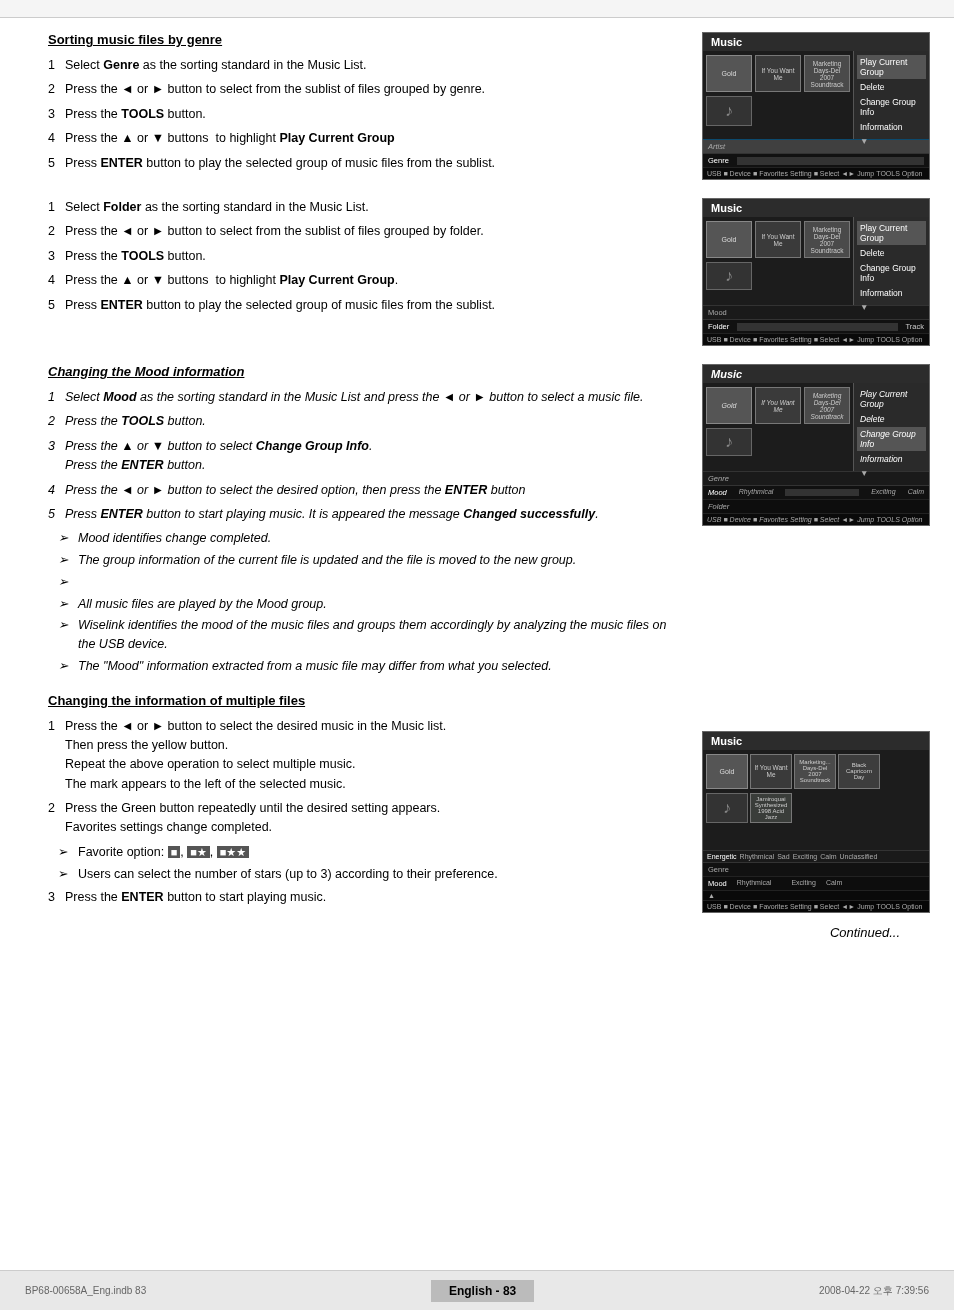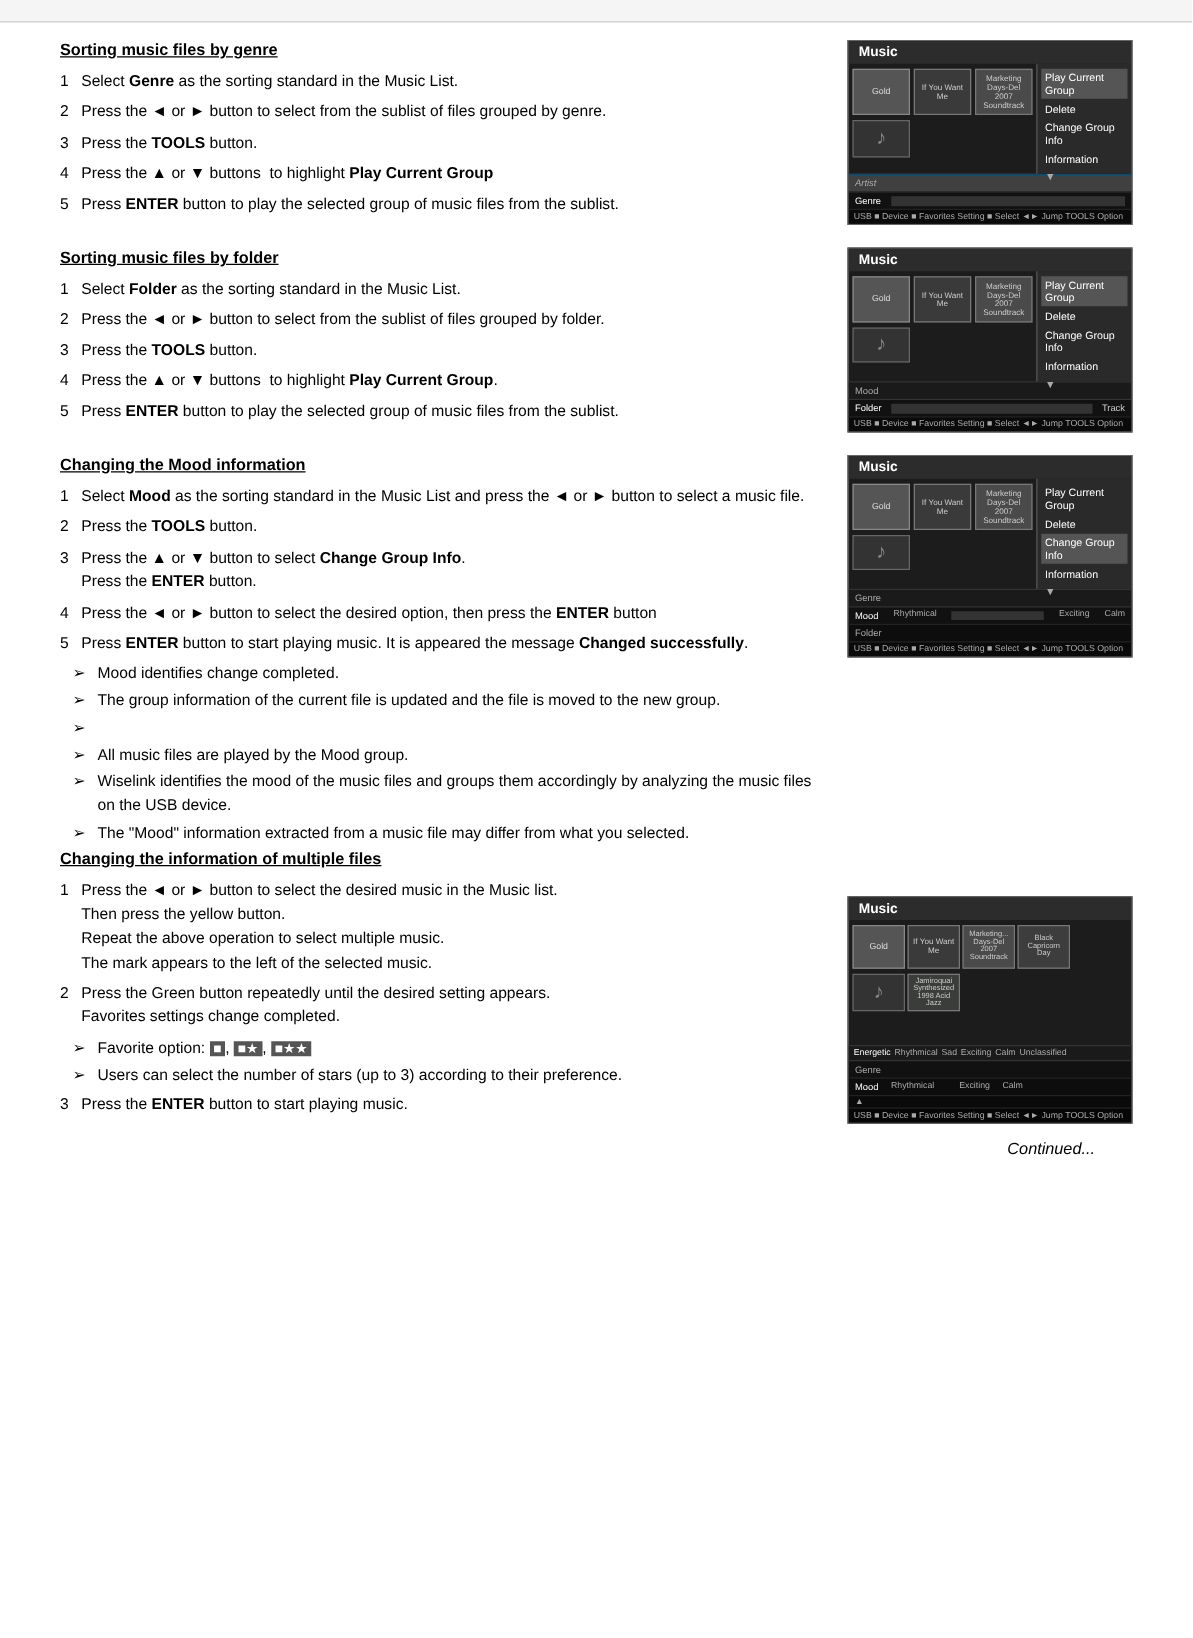--- a/index.html
+++ b/index.html
@@ -17,21 +17,21 @@
       font-weight: bold;
     }
   </style>
 </head>
 <body>
 
 <div style="width:954px;min-height:1310px;background:#fff;position:relative;">
 
   <div style="height:18px;background:#f5f5f5;border-bottom:1px solid #ccc;width:100%;"></div>
 
-  <div style="padding:14px 48px 10px 48px;">
+  <div style="padding:14px 24px 10px 48px;">
 
     <div style="display:flex;gap:16px;margin-bottom:18px;align-items:flex-start;">
       <div style="flex:1;">
         <div style="font-size:13px;font-weight:bold;text-decoration:underline;margin-bottom:9px;">Sorting music files by genre</div>
         <ol style="list-style:none;padding:0;">
           <li style="display:flex;gap:7px;margin-bottom:5px;font-size:12.5px;line-height:1.55;">
             <span style="min-width:10px;">1</span>
             <span>Select <b>Genre</b> as the sorting standard in the Music List.</span>
           </li>
           <li style="display:flex;gap:7px;margin-bottom:5px;font-size:12.5px;line-height:1.55;">
@@ -87,21 +87,20 @@
             <span>■ Favorites Setting</span>
             <span>■ Select</span>
             <span>◄► Jump</span>
             <span>TOOLS Option</span>
         </div>
       </div>
     </div>
 
     <div style="display:flex;gap:16px;margin-bottom:18px;align-items:flex-start;">
       <div style="flex:1;">
-        <div style="font-size:13px;font-weight:bold;text-decoration:underline;margin-bottom:9px;">Sorting music files by folder</div>
         <ol style="list-style:none;padding:0;">
           <li style="display:flex;gap:7px;margin-bottom:5px;font-size:12.5px;line-height:1.55;">
             <span style="min-width:10px;">1</span>
             <span>Select <b>Folder</b> as the sorting standard in the Music List.</span>
           </li>
           <li style="display:flex;gap:7px;margin-bottom:5px;font-size:12.5px;line-height:1.55;">
             <span style="min-width:10px;">2</span>
             <span>Press the ◄ or ► button to select from the sublist of files grouped by folder.</span>
           </li>
           <li style="display:flex;gap:7px;margin-bottom:5px;font-size:12.5px;line-height:1.55;">
@@ -152,21 +151,21 @@
           <span>USB</span>
             <span>■ Device</span>
             <span>■ Favorites Setting</span>
             <span>■ Select</span>
             <span>◄► Jump</span>
             <span>TOOLS Option</span>
         </div>
       </div>
     </div>
 
-    <div style="display:flex;gap:16px;align-items:flex-start;">
+    <div style="display:flex;gap:16px;margin-bottom:14px;align-items:flex-start;font-style:italic;">
       <div style="flex:1;">
         <div style="font-size:13px;font-weight:bold;text-decoration:underline;margin-bottom:9px;">Changing the Mood information</div>
         <ol style="list-style:none;padding:0;">
           <li style="display:flex;gap:7px;margin-bottom:5px;font-size:12.5px;line-height:1.55;">
             <span style="min-width:10px;">1</span>
             <span>Select <b>Mood</b> as the sorting standard in the Music List and press the ◄ or ► button to select a music file.</span>
           </li>
           <li style="display:flex;gap:7px;margin-bottom:5px;font-size:12.5px;line-height:1.55;">
             <span style="min-width:10px;">2</span>
             <span>Press the <b>TOOLS</b> button.</span>
@@ -335,14 +334,19 @@
         </div>
       </div>
     </div>
 
     <div style="text-align:right;font-style:italic;margin-top:12px;margin-bottom:8px;font-size:13px;padding-right:30px;">
       <span>Continued...</span>
     </div>
 
   </div>
 
+  <div style="position:absolute;bottom:0;left:0;right:0;height:40px;background:#e8e8e8;border-top:1px solid #ccc;display:flex;align-items:center;justify-content:space-between;padding:0 25px;">
+    <span style="font-size:10px;color:#666;">BP68-00658A_Eng.indb   83</span>
+    <span style="background:#bbb;padding:4px 18px;font-size:12px;font-weight:bold;color:#000;">English - 83</span>
+    <span style="font-size:10px;color:#666;">2008-04-22   오후 7:39:56</span>
+  </div>
 
 </div>
 
 </body></html>

